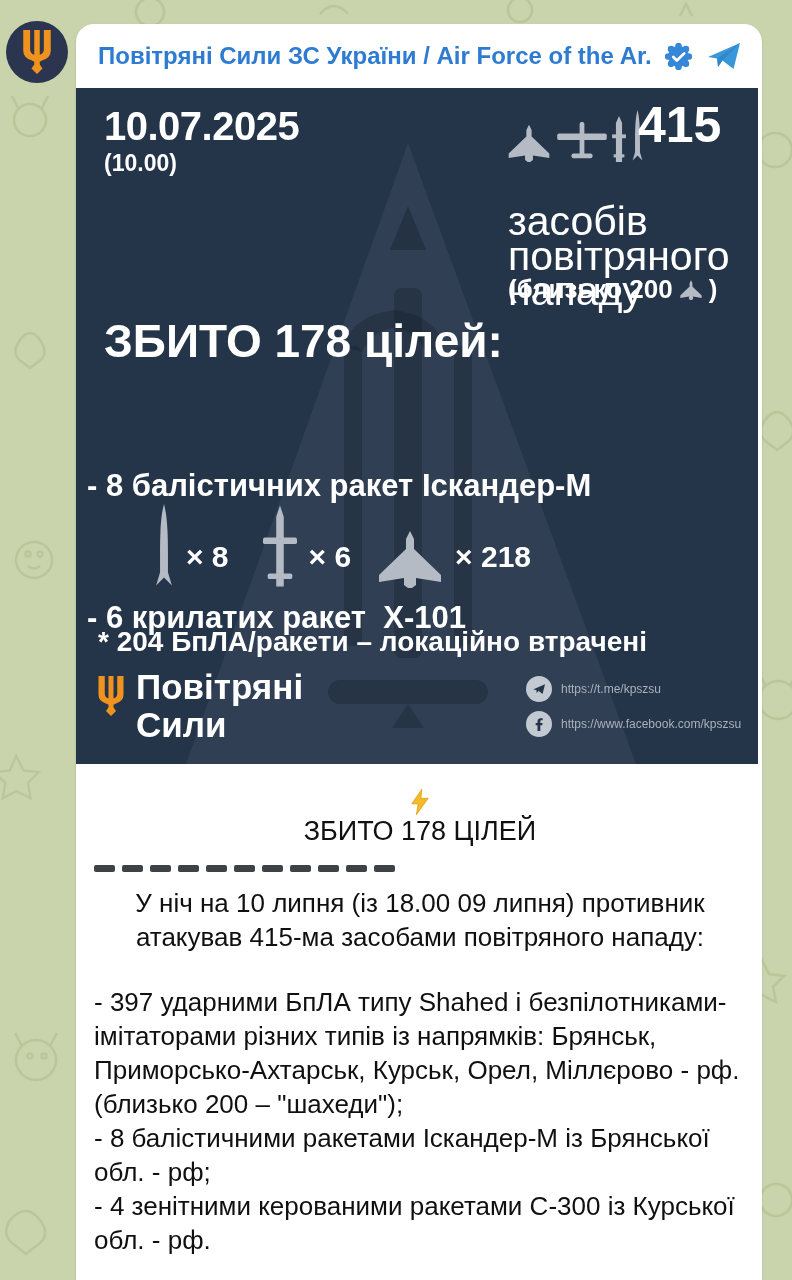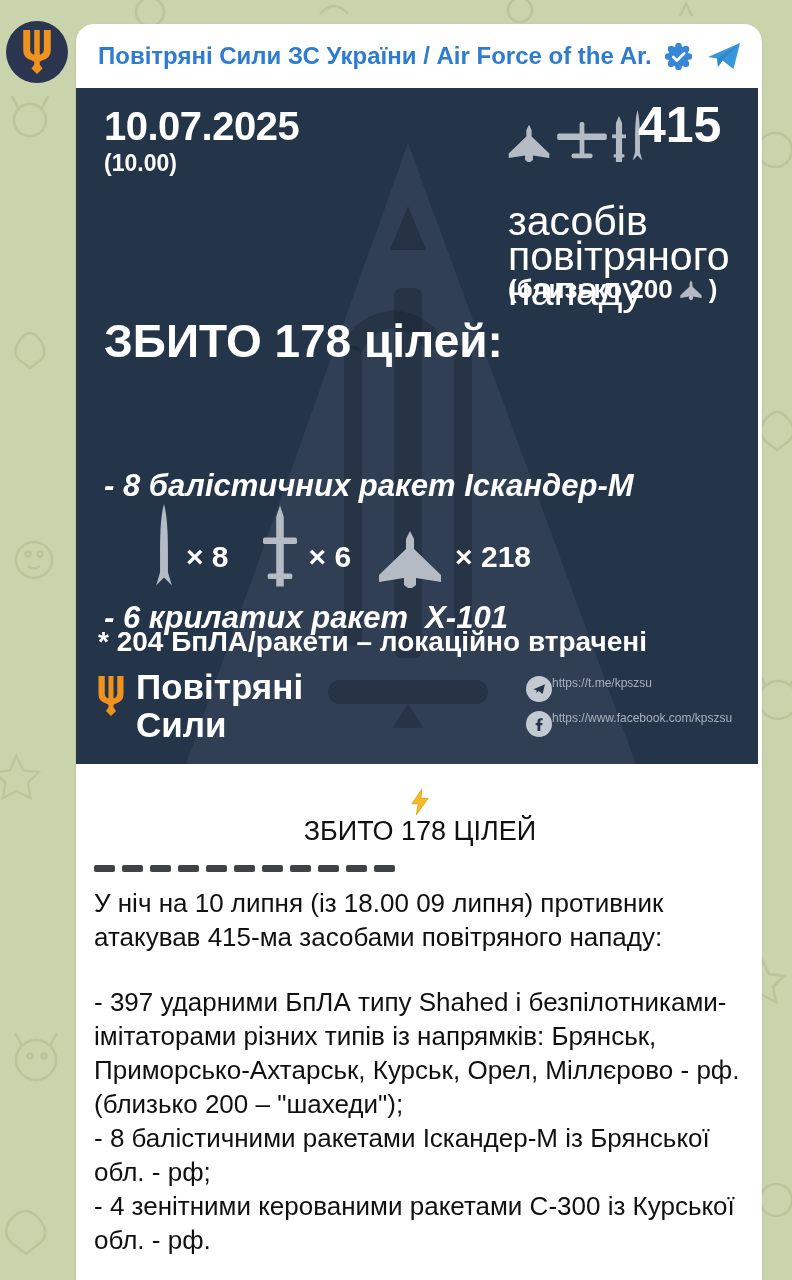--- a/index.html
+++ b/index.html
@@ -35,38 +35,38 @@
     color:#ffffff;
   }
   .wm{position:absolute;left:0;top:0;width:686px;height:676px;}
   .inf-date{position:absolute;left:28px;top:16px;font-size:40px;font-weight:bold;letter-spacing:-0.5px;}
   .inf-time{position:absolute;left:28px;top:62px;font-size:23px;font-weight:bold;}
   .inf-iconrow{position:absolute;left:430px;top:22px;display:flex;align-items:flex-end;gap:5px;height:52px;}
   .inf-total{position:absolute;left:562px;top:8px;font-size:50px;font-weight:bold;}
   .inf-lbl{position:absolute;left:432px;top:76px;font-size:41px;line-height:35px;font-weight:normal;margin-top:40px;}
   .inf-sub{position:absolute;left:432px;top:186px;font-size:26px;font-weight:bold;display:flex;align-items:center;gap:6px;}
   .inf-head{position:absolute;left:28px;top:226px;font-size:46px;font-weight:bold;text-align:center;}
-  .inf-bullets{position:absolute;left:28px;top:288px;font-size:31px;line-height:44px;font-weight:bold;white-space:pre-wrap;font-style:italic;}
+  .inf-bullets{position:absolute;left:11px;top:288px;font-size:31px;line-height:44px;font-weight:bold;white-space:pre-wrap;}
   .inf-tally{position:absolute;left:78px;top:412px;display:flex;align-items:flex-end;height:88px;}
   .tally-num{font-size:30px;font-weight:bold;margin:0 0 14px 12px;}
   .tally-gap1{margin-left:34px;} .tally-gap2{margin-left:26px;}
   .inf-note{position:absolute;left:22px;top:538px;font-size:28px;font-weight:bold;}
   .inf-brand-ico{position:absolute;left:20px;top:584px;}
   .inf-brand{position:absolute;left:60px;top:580px;font-size:35px;line-height:38px;font-weight:bold;}
   .inf-links{position:absolute;left:450px;top:588px;display:flex;flex-direction:column;gap:9px;}
-  .link-row{display:flex;}
+  .link-row{display:flex;align-items:center;gap:9px;}
   .link-circ{width:26px;height:26px;border-radius:50%;background:#c3c9d1;display:flex;align-items:center;justify-content:center;}
   .link-url{font-size:12px;color:#a9b2bc;}
   
   .msg{padding:24px 16px 0 18px;color:#101010;}
   .msg-title{display:flex;align-items:center;gap:0;font-size:27px;flex-direction:column;}
   .msg-divider{margin:18px 0 14px 0;display:flex;gap:7px;}
   .msg-divider span{width:21px;height:7px;border-radius:2px;background:#3d4246;display:inline-block;}
   .msg p{margin:0;font-size:26px;line-height:34px;}
-  .msg .intro{margin-bottom:31px;}
+  .msg .intro{margin-bottom:31px;text-align:center;}
 </style>
 </head>
 <body>
 
 <div class="stage">
 
   <svg class="doodles" viewBox="0 0 792 1280">
     <g fill="none" stroke="#b6c496" stroke-width="2.5" opacity="0.8">
       <circle cx="30" cy="120" r="16"></circle>
         <path d="M18 108 l-6 -12 M42 108 l6 -12"></path>

